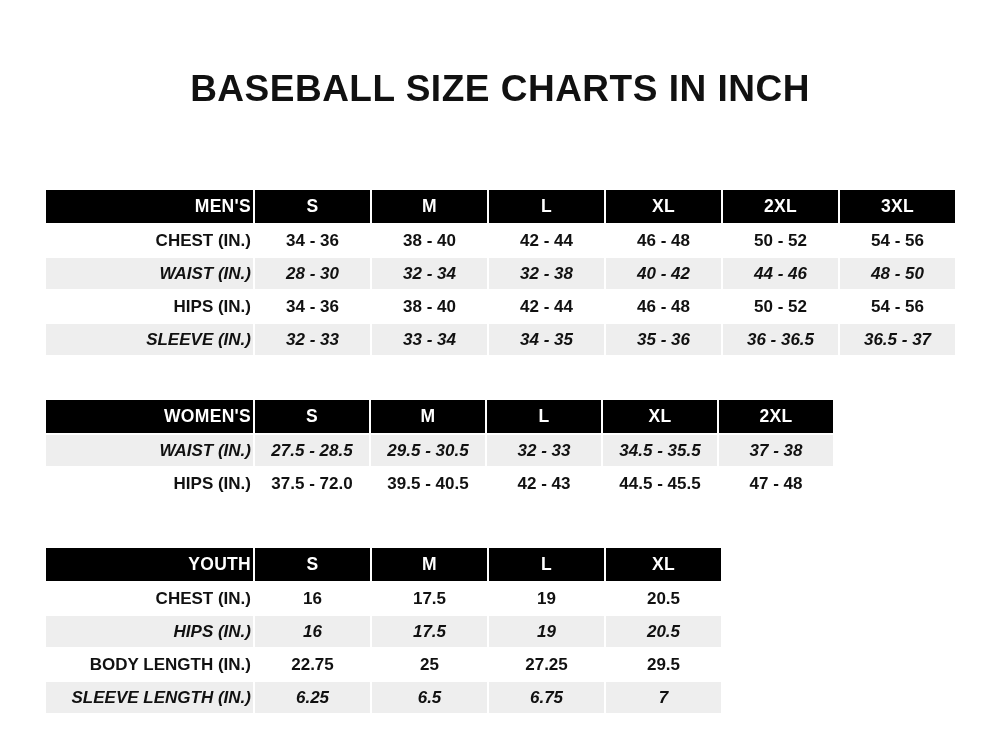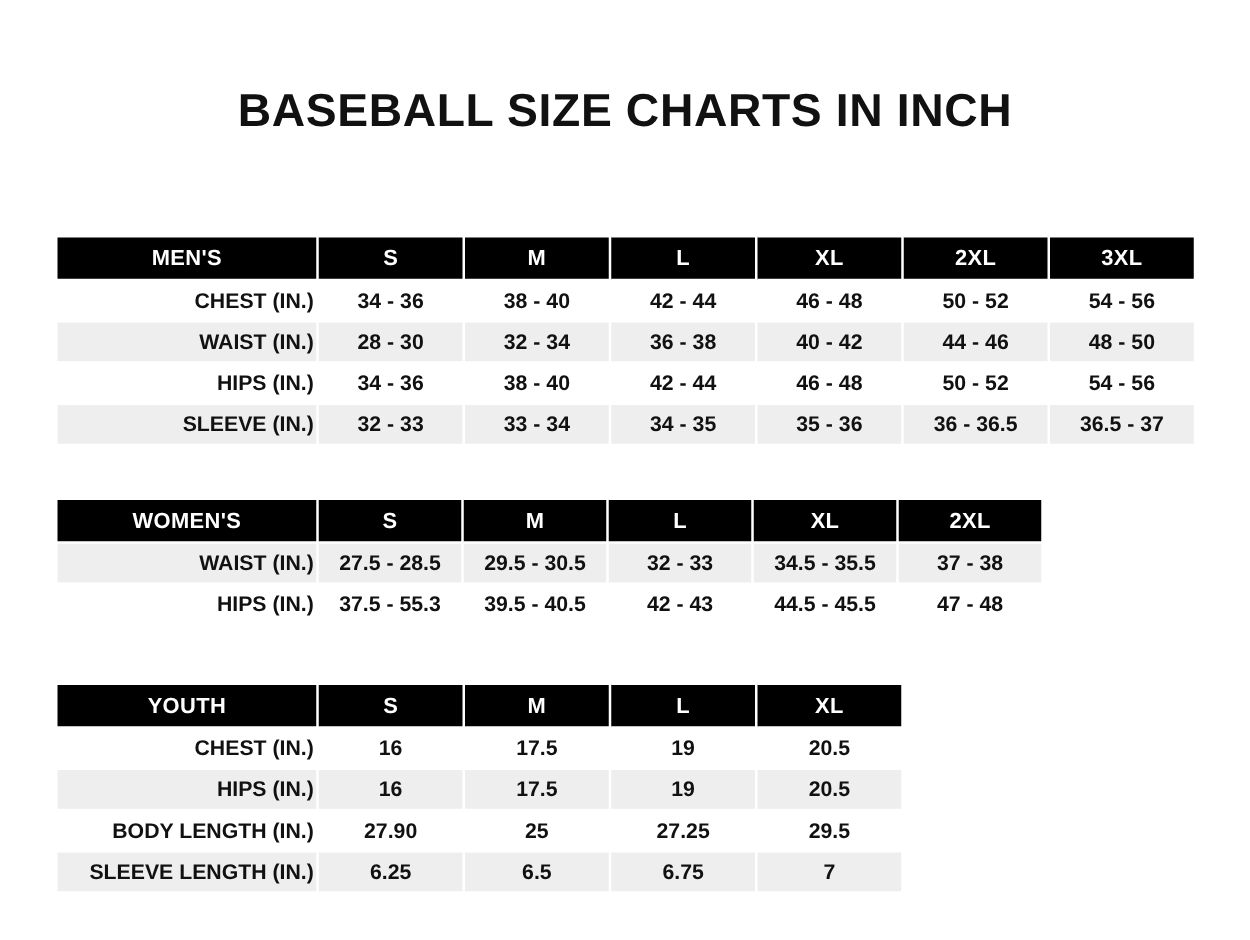--- a/index.html
+++ b/index.html
@@ -49,27 +49,28 @@
     white-space: nowrap;
   }
   table.size-table thead th {
     background: #000000;
     color: #ffffff;
     font-size: 17.5px;
     letter-spacing: 0.3px;
     height: 33px;
   }
   table.size-table thead th.rowlabel {
-    text-align: center;
+    text-align: right;
   }
   table.size-table tbody tr.odd td {
     background: #ffffff;
   }
   table.size-table tbody tr.even td {
     background: #eeeeee;
+    font-style: italic;
   }
   table.size-table tbody td.rowhead {
     text-align: right;
     background: #ffffff;
   }
   table.size-table tbody tr.even td.rowhead {
     background: #eeeeee;
   }
 
   
@@ -126,21 +127,21 @@
           <td>38 - 40</td>
           <td>42 - 44</td>
           <td>46 - 48</td>
           <td>50 - 52</td>
           <td>54 - 56</td>
         </tr>
         <tr class="even">
           <td class="rowhead">WAIST (IN.)</td>
           <td>28 - 30</td>
           <td>32 - 34</td>
-          <td>36 - 38</td>
+          <td>32 - 38</td>
           <td>40 - 42</td>
           <td>44 - 46</td>
           <td>48 - 50</td>
         </tr>
         <tr class="odd">
           <td class="rowhead">HIPS (IN.)</td>
           <td>34 - 36</td>
           <td>38 - 40</td>
           <td>42 - 44</td>
           <td>46 - 48</td>
@@ -184,21 +185,21 @@
         <tr class="even">
           <td class="rowhead">WAIST (IN.)</td>
           <td>27.5 - 28.5</td>
           <td>29.5 - 30.5</td>
           <td>32 - 33</td>
           <td>34.5 - 35.5</td>
           <td>37 - 38</td>
         </tr>
         <tr class="odd">
           <td class="rowhead">HIPS (IN.)</td>
-          <td>37.5 - 55.3</td>
+          <td>37.5 - 72.0</td>
           <td>39.5 - 40.5</td>
           <td>42 - 43</td>
           <td>44.5 - 45.5</td>
           <td>47 - 48</td>
         </tr>
       </tbody>
     </table>
   </div>
 
   <div class="chart-block" id="youth-block">
@@ -229,21 +230,21 @@
         </tr>
         <tr class="even">
           <td class="rowhead">HIPS (IN.)</td>
           <td>16</td>
           <td>17.5</td>
           <td>19</td>
           <td>20.5</td>
         </tr>
         <tr class="odd">
           <td class="rowhead">BODY LENGTH (IN.)</td>
-          <td>27.90</td>
+          <td>22.75</td>
           <td>25</td>
           <td>27.25</td>
           <td>29.5</td>
         </tr>
         <tr class="even">
           <td class="rowhead">SLEEVE LENGTH (IN.)</td>
           <td>6.25</td>
           <td>6.5</td>
           <td>6.75</td>
           <td>7</td>

